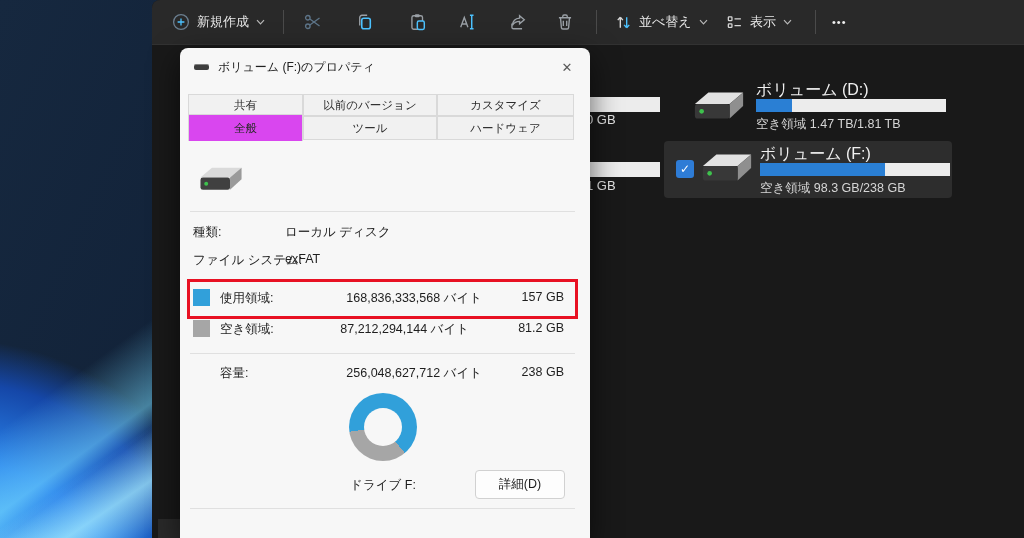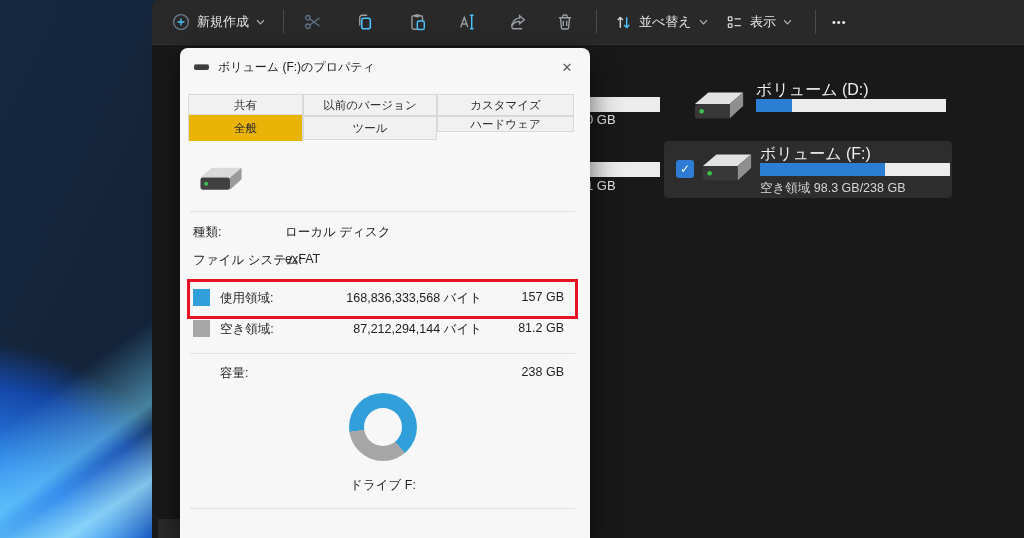--- a/index.html
+++ b/index.html
@@ -48,21 +48,21 @@
     background:#f7f7f7;border-radius:8px 8px 0 0;
     box-shadow:0 10px 30px rgba(0,0,0,.6);color:#1b1b1b;text-decoration:underline;}
   #dlg-titlebar{position:absolute;left:0;top:0;right:0;height:38px;display:flex;align-items:center;}
   .dlg-drive-glyph{width:15px;height:6px;background:#3d3d3d;border-radius:2px;margin:0 9px 0 14px;
     box-shadow:inset 0 1px 0 rgba(255,255,255,.35);}
   #dlg-title{font-size:12px;color:#202020;}
   #dlg-close{position:absolute;right:8px;top:5px;width:30px;height:28px;display:flex;
     align-items:center;justify-content:center;color:#5a5a5a;font-size:13px;border-radius:4px;}
   .tab{position:absolute;height:22px;background:#f1f1f1;border:1px solid #d9d9d9;
     font-size:11.5px;color:#2b2b2b;display:flex;align-items:center;justify-content:center;box-sizing:border-box;}
-  .tab.active{background:#eab308;border-bottom:none;z-index:2;}
+  .tab.active{background:#d946ef;border-bottom:none;z-index:2;}
   .dlg-sep{position:absolute;left:10px;width:385px;height:1px;background:#e0e0e0;}
   .dlg-label{position:absolute;font-size:12.5px;color:#1e1e1e;white-space:nowrap;}
   .dlg-value{position:absolute;font-size:12.5px;color:#1e1e1e;white-space:nowrap;}
   .num-cell{position:absolute;font-size:12.5px;color:#1e1e1e;text-align:right;white-space:nowrap;}
   .swatch{position:absolute;width:17px;height:17px;}
   #volume-input{position:absolute;left:104px;top:114px;width:282px;height:33px;
     box-sizing:border-box;background:#fff;border:1px solid #e0e0e0;border-bottom-color:#d0d0d0;
     border-radius:3px;font-size:13px;padding:0 8px;color:#1b1b1b;
     font-family:"Liberation Sans","DejaVu Sans",sans-serif;}
   #red-box{position:absolute;left:7px;top:231px;width:391px;height:40px;box-sizing:border-box;
@@ -176,20 +176,21 @@
       <svg style="position:absolute;left:26px;top:8px" width="54" height="42" viewBox="0 0 56 42">
         <polygon points="3,18 17,6 53,6 39,18" fill="#e2e2e2"></polygon>
         <polygon points="39,18 53,6 53,20 39,33" fill="#8f8f8f"></polygon>
         <rect x="3" y="18" width="36" height="15" rx="3" fill="#383838"></rect>
         <circle cx="10" cy="25.5" r="2.4" fill="#3ec24d"></circle>
       </svg>
       <div class="drive-name" style="left:90px;top:2px">ボリューム (D:)</div>
       <div class="cap-bar" style="left:90px;top:21px">
         <div class="cap-fill" style="width: 19%;"></div>
       </div>
+      <div class="drive-free" style="left:90px;top:38px">空き領域 1.47 TB/1.81 TB</div>
     </div>
 
     <div class="drive-item selected" style="left:512px;top:141px;height:57px">
       <div class="checkbox" style="left:12px;top:19px">
         <span>✓</span>
       </div>
       <svg style="position:absolute;left:36px;top:7px" width="54" height="42" viewBox="0 0 56 42">
         <polygon points="3,18 17,6 53,6 39,18" fill="#e2e2e2"></polygon>
         <polygon points="39,18 53,6 53,20 39,33" fill="#8f8f8f"></polygon>
         <rect x="3" y="18" width="36" height="15" rx="3" fill="#383838"></rect>
@@ -219,21 +220,21 @@
       </div>
     <div class="tab" style="left:123px;top:46px;width:134px">
         <span>以前のバージョン</span>
       </div>
     <div class="tab" style="left:123px;top:68px;width:134px;height:24px">
         <span>ツール</span>
       </div>
     <div class="tab" style="left:257px;top:46px;width:137px">
         <span>カスタマイズ</span>
       </div>
-    <div class="tab" style="left:257px;top:68px;width:137px;height:16px">
+    <div class="tab" style="left:257px;top:68px;width:137px;height:24px">
         <span>ハードウェア</span>
       </div>
     <div class="tab active" style="left:8px;top:66px;width:115px;height:27px">
         <span>全般</span>
       </div>
 
     <svg style="position:absolute;left:18px;top:114px" width="46" height="36" viewBox="0 0 56 42">
       <polygon points="3,18 17,6 53,6 39,18" fill="#dadada"></polygon>
       <polygon points="39,18 53,6 53,20 39,33" fill="#9a9a9a"></polygon>
       <rect x="3" y="18" width="36" height="15" rx="3" fill="#404040"></rect>
@@ -249,28 +250,32 @@
 
     <div id="red-box"></div>
 
     <div class="swatch" style="left: 13px; top: 241px; background: rgb(49, 160, 218);"></div>
     <div class="dlg-label" style="left:40px;top:242px">使用領域:</div>
     <div class="num-cell" style="left:140px;top:242px;width:162px">168,836,333,568 バイト</div>
     <div class="num-cell" style="left:306px;top:242px;width:78px">157 GB</div>
 
     <div class="swatch" style="left: 13px; top: 272px; background: rgb(166, 166, 166);"></div>
     <div class="dlg-label" style="left:40px;top:273px">空き領域:</div>
-    <div class="num-cell" style="left:140px;top:273px;width:162px">87,212,294,144 バイト</div>
+    <div class="num-cell" style="left:127px;top:273px;width:162px">87,212,294,144 バイト</div>
     <div class="num-cell" style="left:306px;top:273px;width:78px">81.2 GB</div>
 
     <div class="dlg-sep" style="top:305px"></div>
 
     <div class="dlg-label" style="left:40px;top:317px">容量:</div>
+    <div class="num-cell" style="left:140px;top:317px;width:162px">256,048,627,712 バイト</div>
     <div class="num-cell" style="left:306px;top:317px;width:78px">238 GB</div>
 
     <div id="donut" style="background: conic-gradient(from 140deg, rgb(166, 166, 166) 0deg, rgb(166, 166, 166) 122deg, rgb(49, 160, 218) 122deg, rgb(49, 160, 218) 360deg);"></div>
 
     <div class="dlg-label" style="left:103px;top:429px;width:200px;text-align:center">ドライブ F:</div>
+    <div id="details-btn">
+      <span>詳細(D)</span>
+    </div>
 
     <div class="dlg-sep" style="top:460px"></div>
   </div>
 
 </div>
 
 </body></html>

